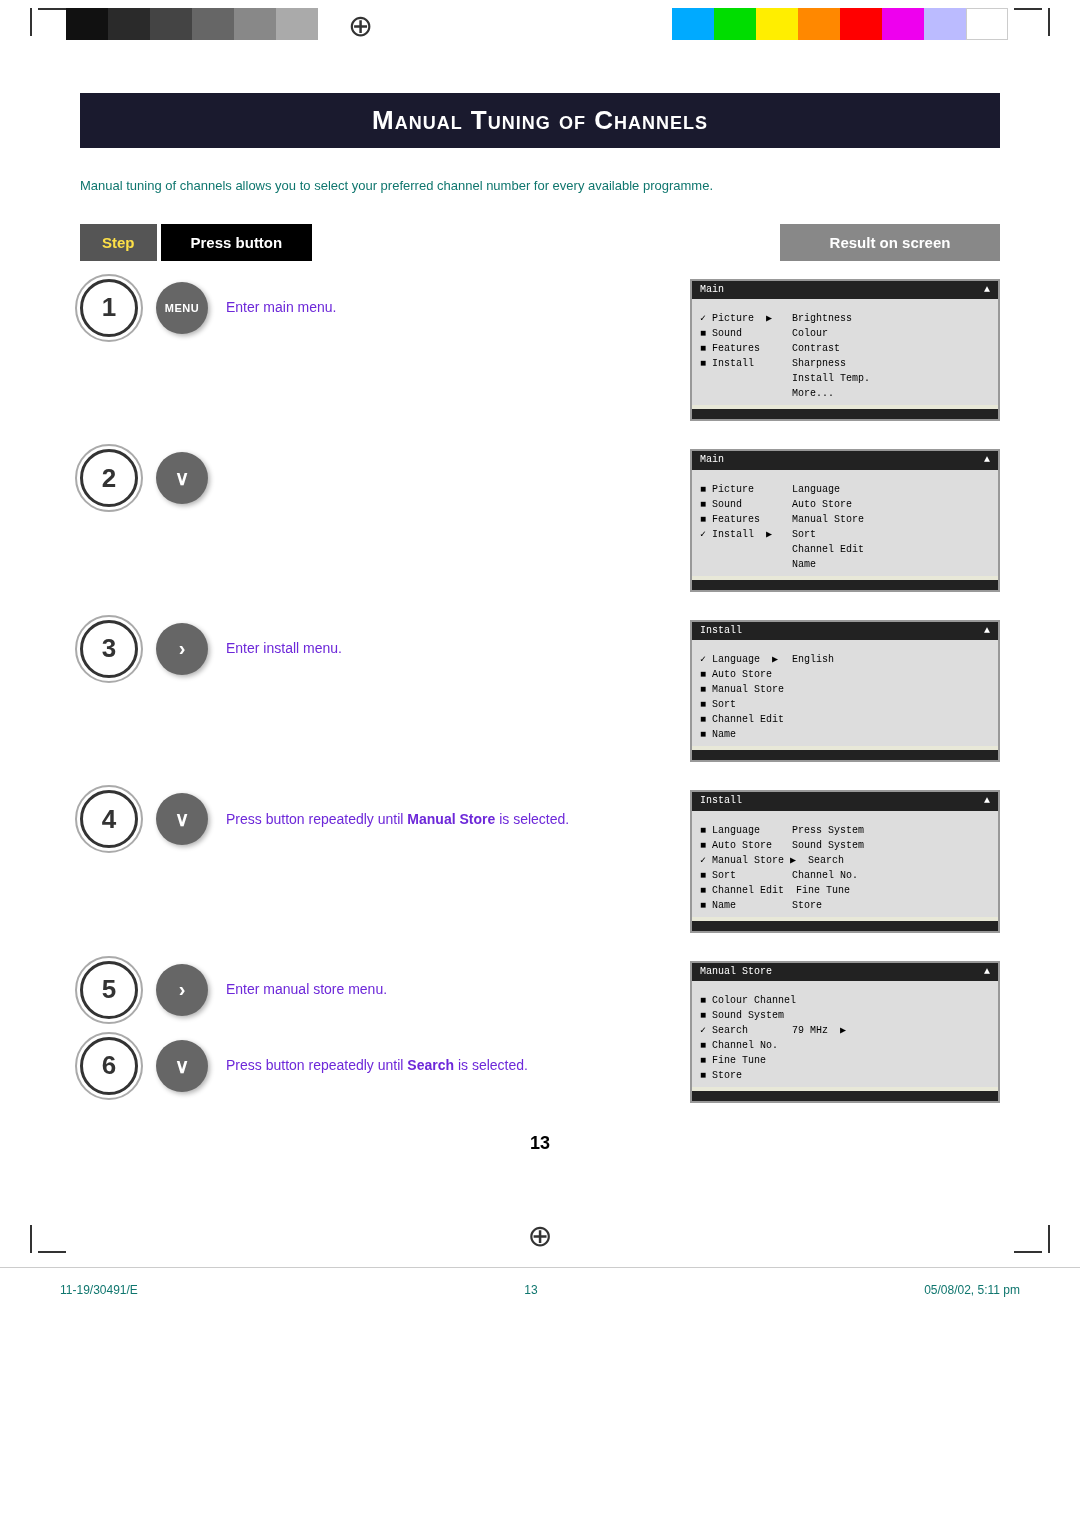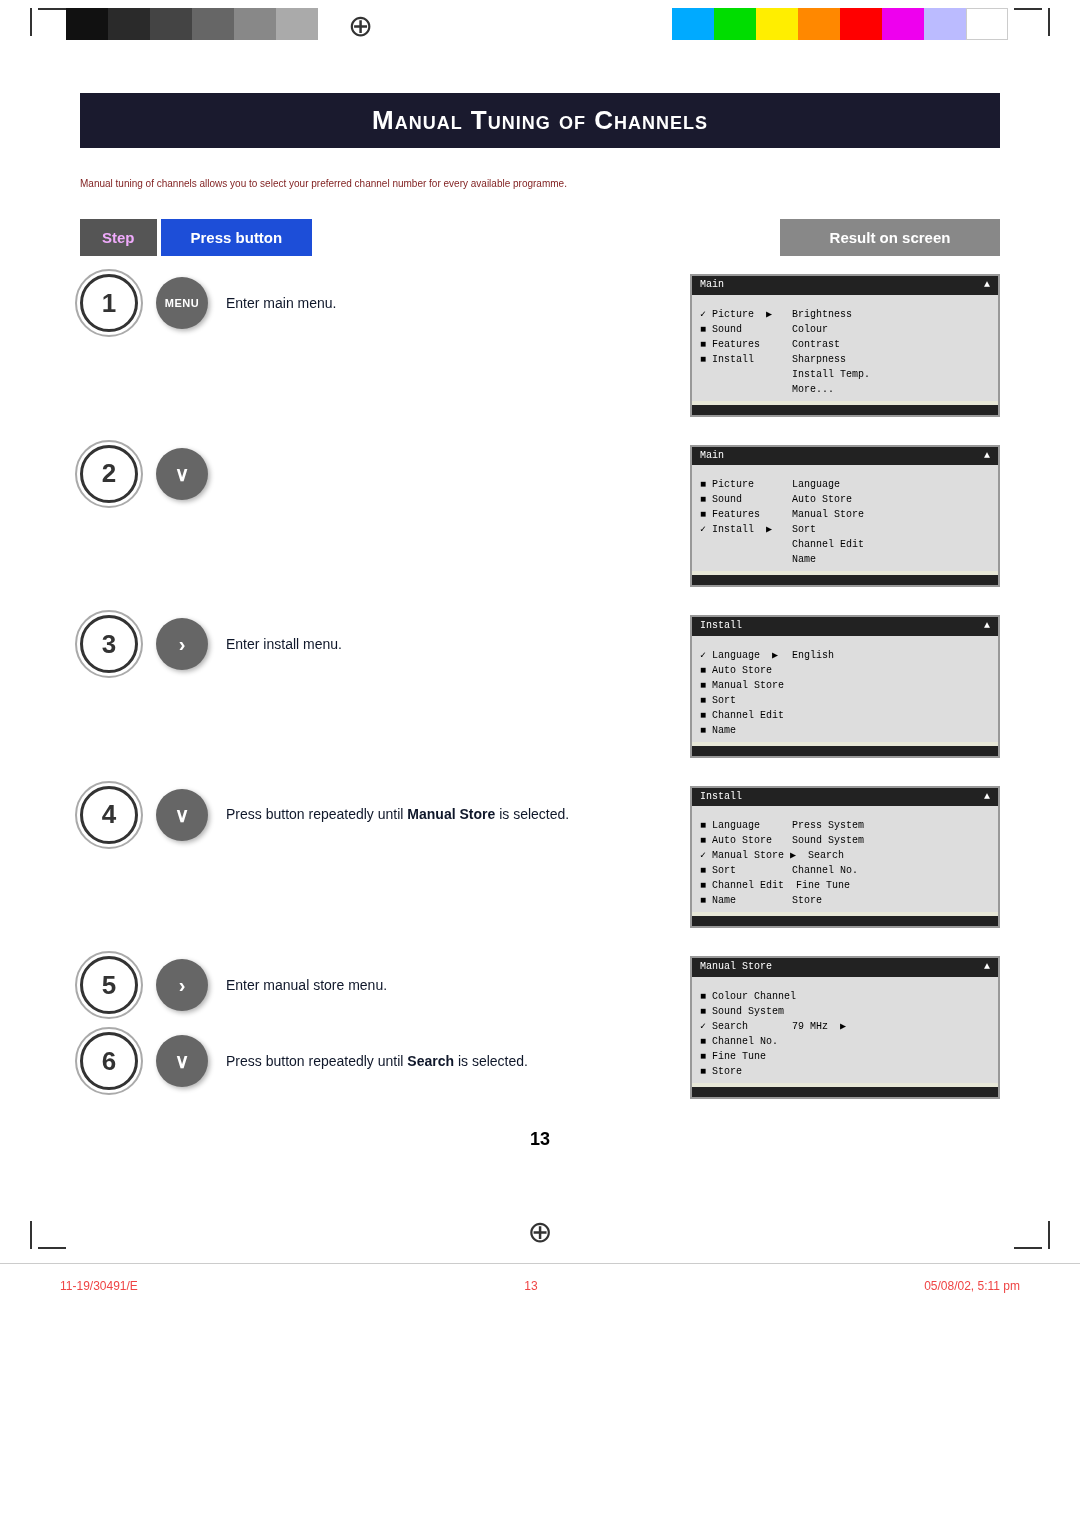--- a/index.html
+++ b/index.html
@@ -28,43 +28,43 @@
       font-size: 26px;
       font-weight: bold;
       padding: 12px 20px;
       letter-spacing: 1px;
       margin-bottom: 28px;
       font-variant: small-caps;
     }
 
     
     .page-description {
-      font-size: 10px;
+      font-size: 13px;
       line-height: 1.5;
       margin-bottom: 28px;
-      color: #7f1d1d;
+      color: #0f766e;
     }
 
     
     .steps-header {
       display: flex;
       margin-bottom: 18px;
       gap: 0;
     }
     .header-step {
       background: #555;
-      color: #f0abfc;
+      color: #fde047;
       font-weight: bold;
       font-size: 15px;
       padding: 10px 22px;
       min-width: 70px;
       text-align: center;
     }
     .header-press {
-      background: #1d4ed8;
+      background: #000000;
       color: #fff;
       font-weight: bold;
       font-size: 15px;
       padding: 10px 30px;
       min-width: 140px;
       text-align: center;
       margin-left: 4px;
     }
     .header-result {
       background: #888;
@@ -141,21 +141,21 @@
       font-size: 11px;
       letter-spacing: 0.5px;
     }
     .btn-arrow {
       font-size: 20px;
     }
 
     .step-description {
       font-size: 14px;
       line-height: 1.6;
-      color: #0f172a;
+      color: #6d28d9;
       flex: 1;
     }
     .step-description strong {
       font-weight: bold;
     }
 
     
     .step-right {
       width: 310px;
       flex-shrink: 0;
@@ -208,21 +208,21 @@
       margin-bottom: 20px;
     }
 
     
     .page-footer {
       display: flex;
       justify-content: space-between;
       align-items: center;
       padding: 15px 60px;
       font-size: 12px;
-      color: #ef4444;
+      color: #0f766e;
       border-top: 1px solid #ccc;
       margin-top: 10px;
     }
 
     
     .top-marks {
       display: flex;
       justify-content: space-between;
       padding: 8px 30px;
     }

